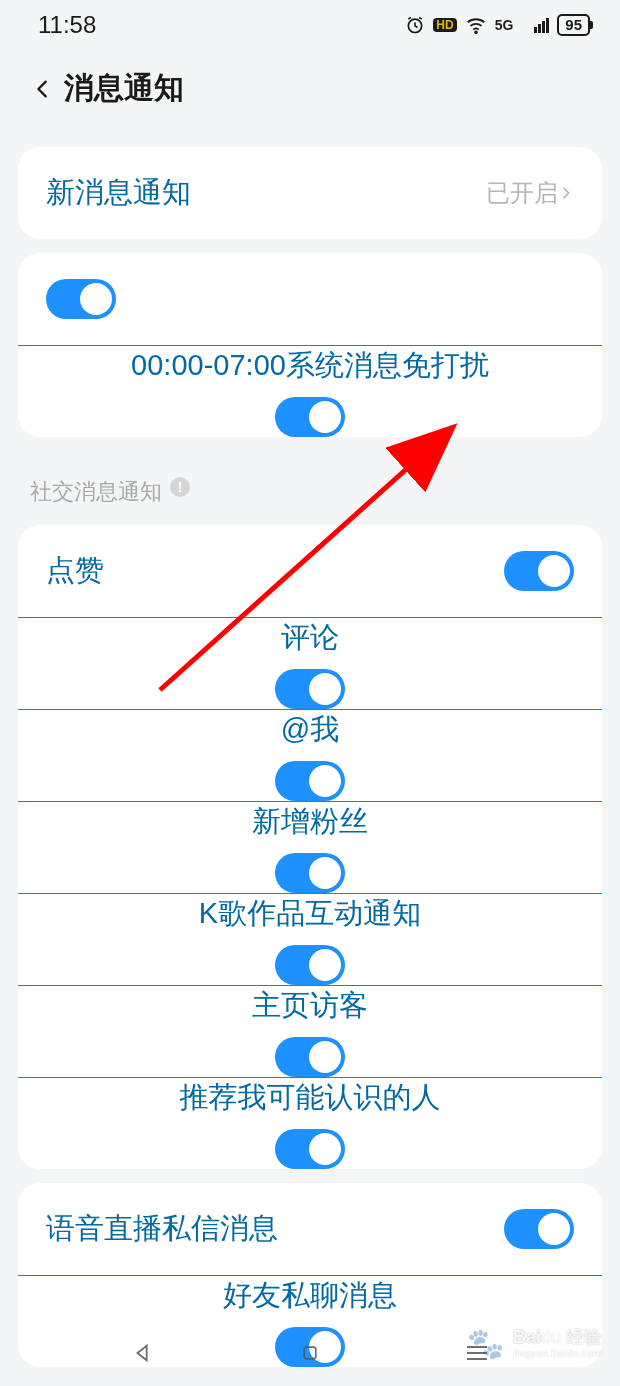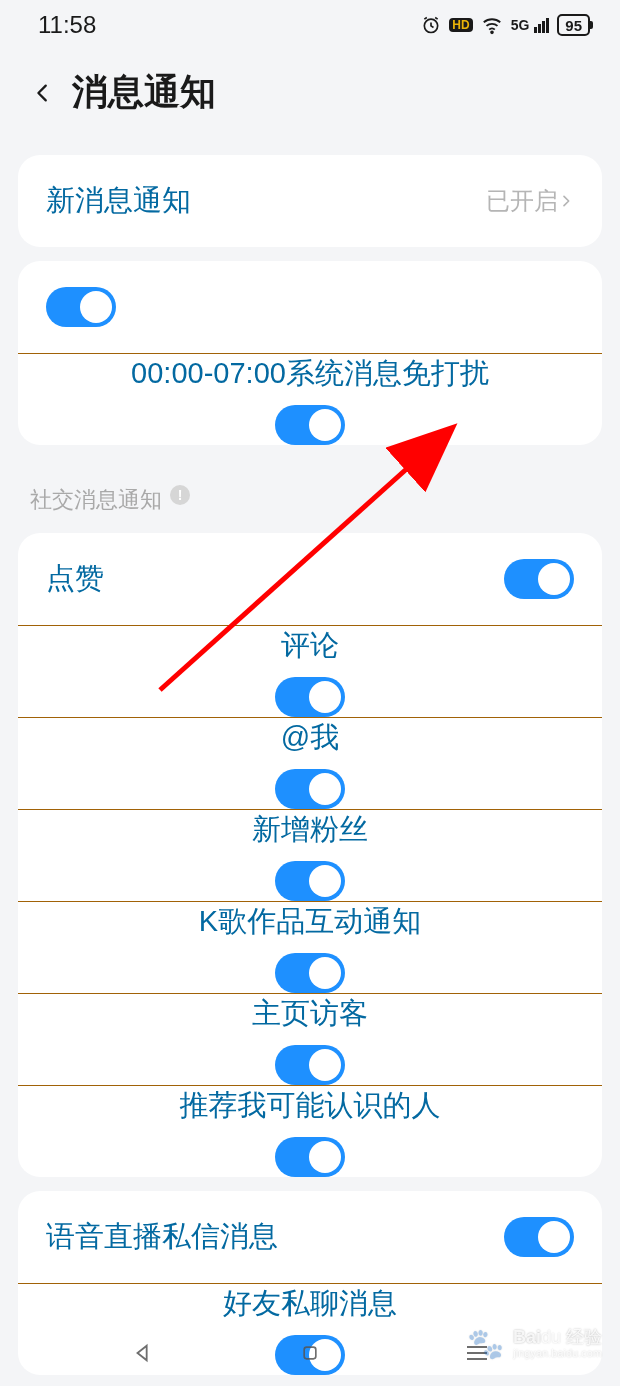--- a/index.html
+++ b/index.html
@@ -19,41 +19,41 @@
     align-items: center;
     justify-content: space-between;
     padding: 0 30px 0 38px;
     font-size: 24px;
     font-weight: 500;
     gap: 11px;
   }
   .status-right { display: flex; align-items: center; gap: 8px; }
   .status-icon { display: inline-flex; align-items: center; }
   .battery {
-    display: inline-flex; align-items: center;
+    display: inline-flex; 
     border: 2px solid #1a1a1a; border-radius: 5px;
     padding: 0 6px; height: 22px; font-size: 15px; font-weight: 600;
     position: relative;
   }
   .battery::after {
     content: ""; position: absolute; right: -5px; top: 5px;
     width: 3px; height: 8px; background: #1a1a1a; border-radius: 0 2px 2px 0;
   }
   .hd-badge {
     background:#1a1a1a; color:#eab308; font-size:12px; font-weight:700;
     border-radius:4px; padding:1px 3px; line-height:1;
   }
 
   
   .header {
     display: flex; align-items: center;
     padding: 18px 20px 24px 28px;
   }
   .back-chevron { width: 30px; height: 30px; display:flex; align-items:center; justify-content:center; }
-  .page-title { font-size: 36px; font-weight: 600; margin-left: 14px; }
+  .page-title { font-size: 30px; font-weight: 600; margin-left: 6px; }
 
   
   .card {
     background: #fff;
     border-radius: 22px;
     margin: 14px 18px;
     overflow: hidden;
   }
   .row {
     display: flex; align-items: center; justify-content: space-between;
@@ -128,21 +128,21 @@
     <span class="status-icon hd-badge">HD</span>
     <span class="status-icon">
       <svg width="22" height="22" viewBox="0 0 24 24" fill="none" stroke="#1a1a1a" stroke-width="2">
           <path d="M3 9a14 14 0 0 1 18 0"></path>
           <path d="M6 13a9 9 0 0 1 12 0"></path>
           <path d="M9 17a4 4 0 0 1 6 0"></path>
           <circle cx="12" cy="20" r="1" fill="#1a1a1a"></circle>
         </svg>
     </span>
     <span class="status-icon" style="font-size:14px;font-weight:700;display:flex;align-items:flex-end;gap:1px;">
-      <span style="margin-right:4px;">5G</span>
+      <span style="margin-right:20px;">5G</span>
       <span style="display:inline-block;width:3px;height:6px;background:#1a1a1a;"></span>
       <span style="display:inline-block;width:3px;height:9px;background:#1a1a1a;"></span>
       <span style="display:inline-block;width:3px;height:12px;background:#1a1a1a;"></span>
       <span style="display:inline-block;width:3px;height:15px;background:#1a1a1a;"></span>
     </span>
     <span class="battery">
         <span>95</span>
       </span>
   </div>
 </div>

